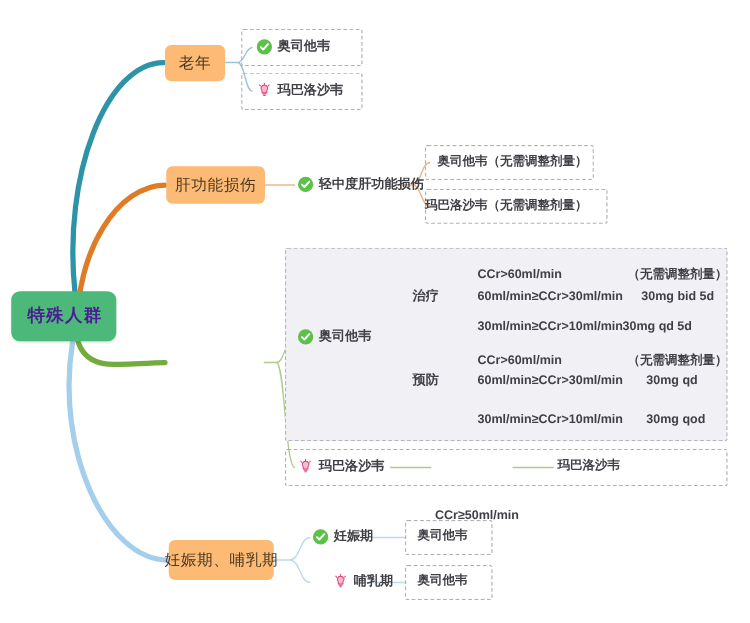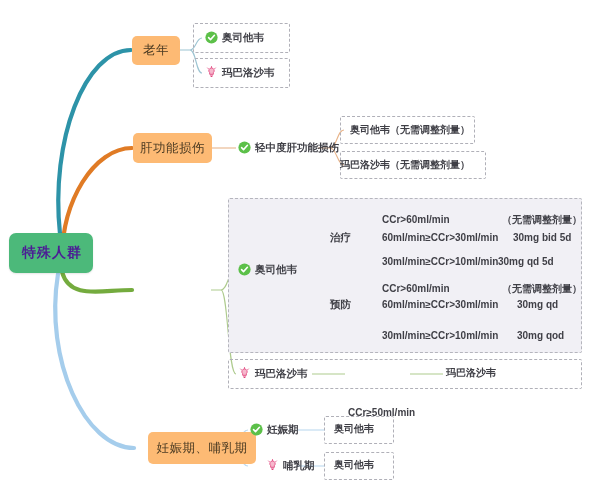--- a/index.html
+++ b/index.html
@@ -155,21 +155,21 @@
 
   <div class="node branch-node" style="left:132px; top:36px; width:48px; height:29px;">
     <span>老年</span>
   </div>
 
   <div class="node branch-node" style="left:133px; top:133px; width:79px; height:30px;">
     <span>肝功能损伤</span>
   </div>
 
 
-  <div class="node branch-node" style="left:148px; top:432px; width:108px; height:32px;">
+  <div class="node branch-node" style="left:135px; top:432px; width:84px; height:32px;">
     <span>妊娠期、哺乳期</span>
   </div>
 
   <div class="leaf" style="left:205px; top:31px;">
     <span class="ico">
       <svg width="13" height="13" viewBox="0 0 16 16">
           <circle cx="8" cy="8" r="7.5" fill="#5cc049"></circle>
           <path d="M4.4 8.2 L6.8 10.6 L11.6 5.3" fill="none" stroke="#ffffff" stroke-width="1.9" stroke-linecap="round" stroke-linejoin="round"></path>
         </svg>
     </span>

